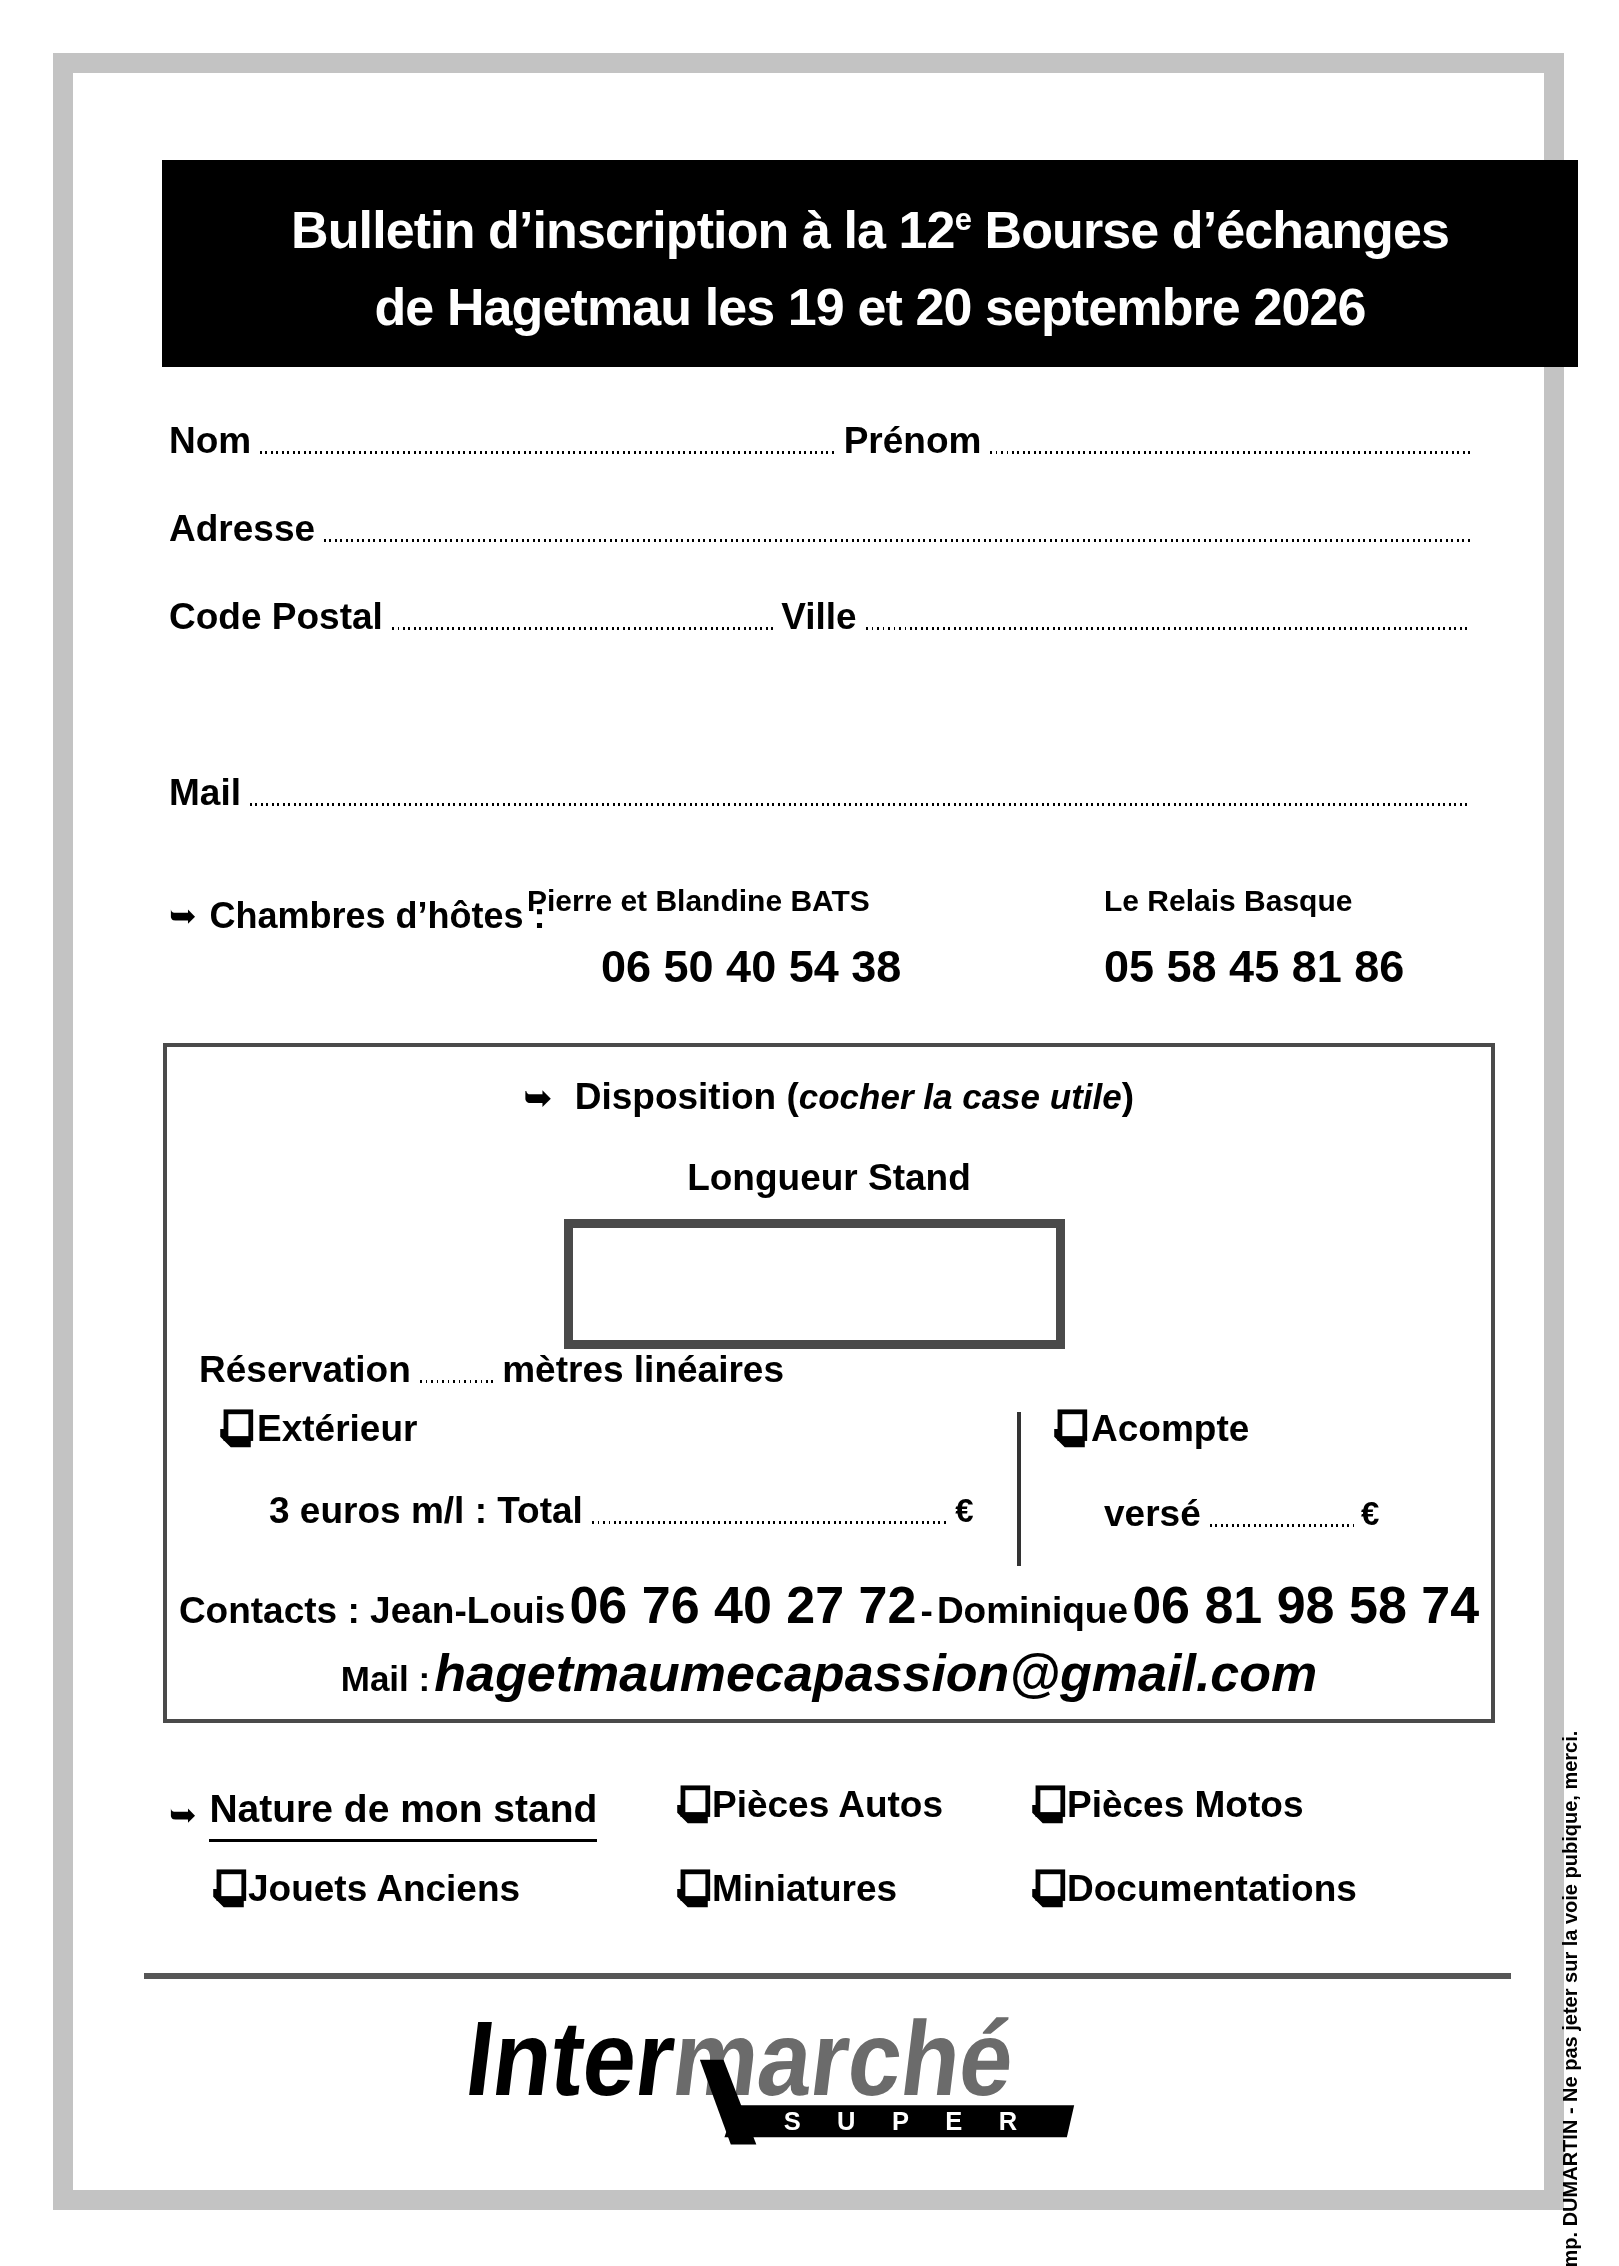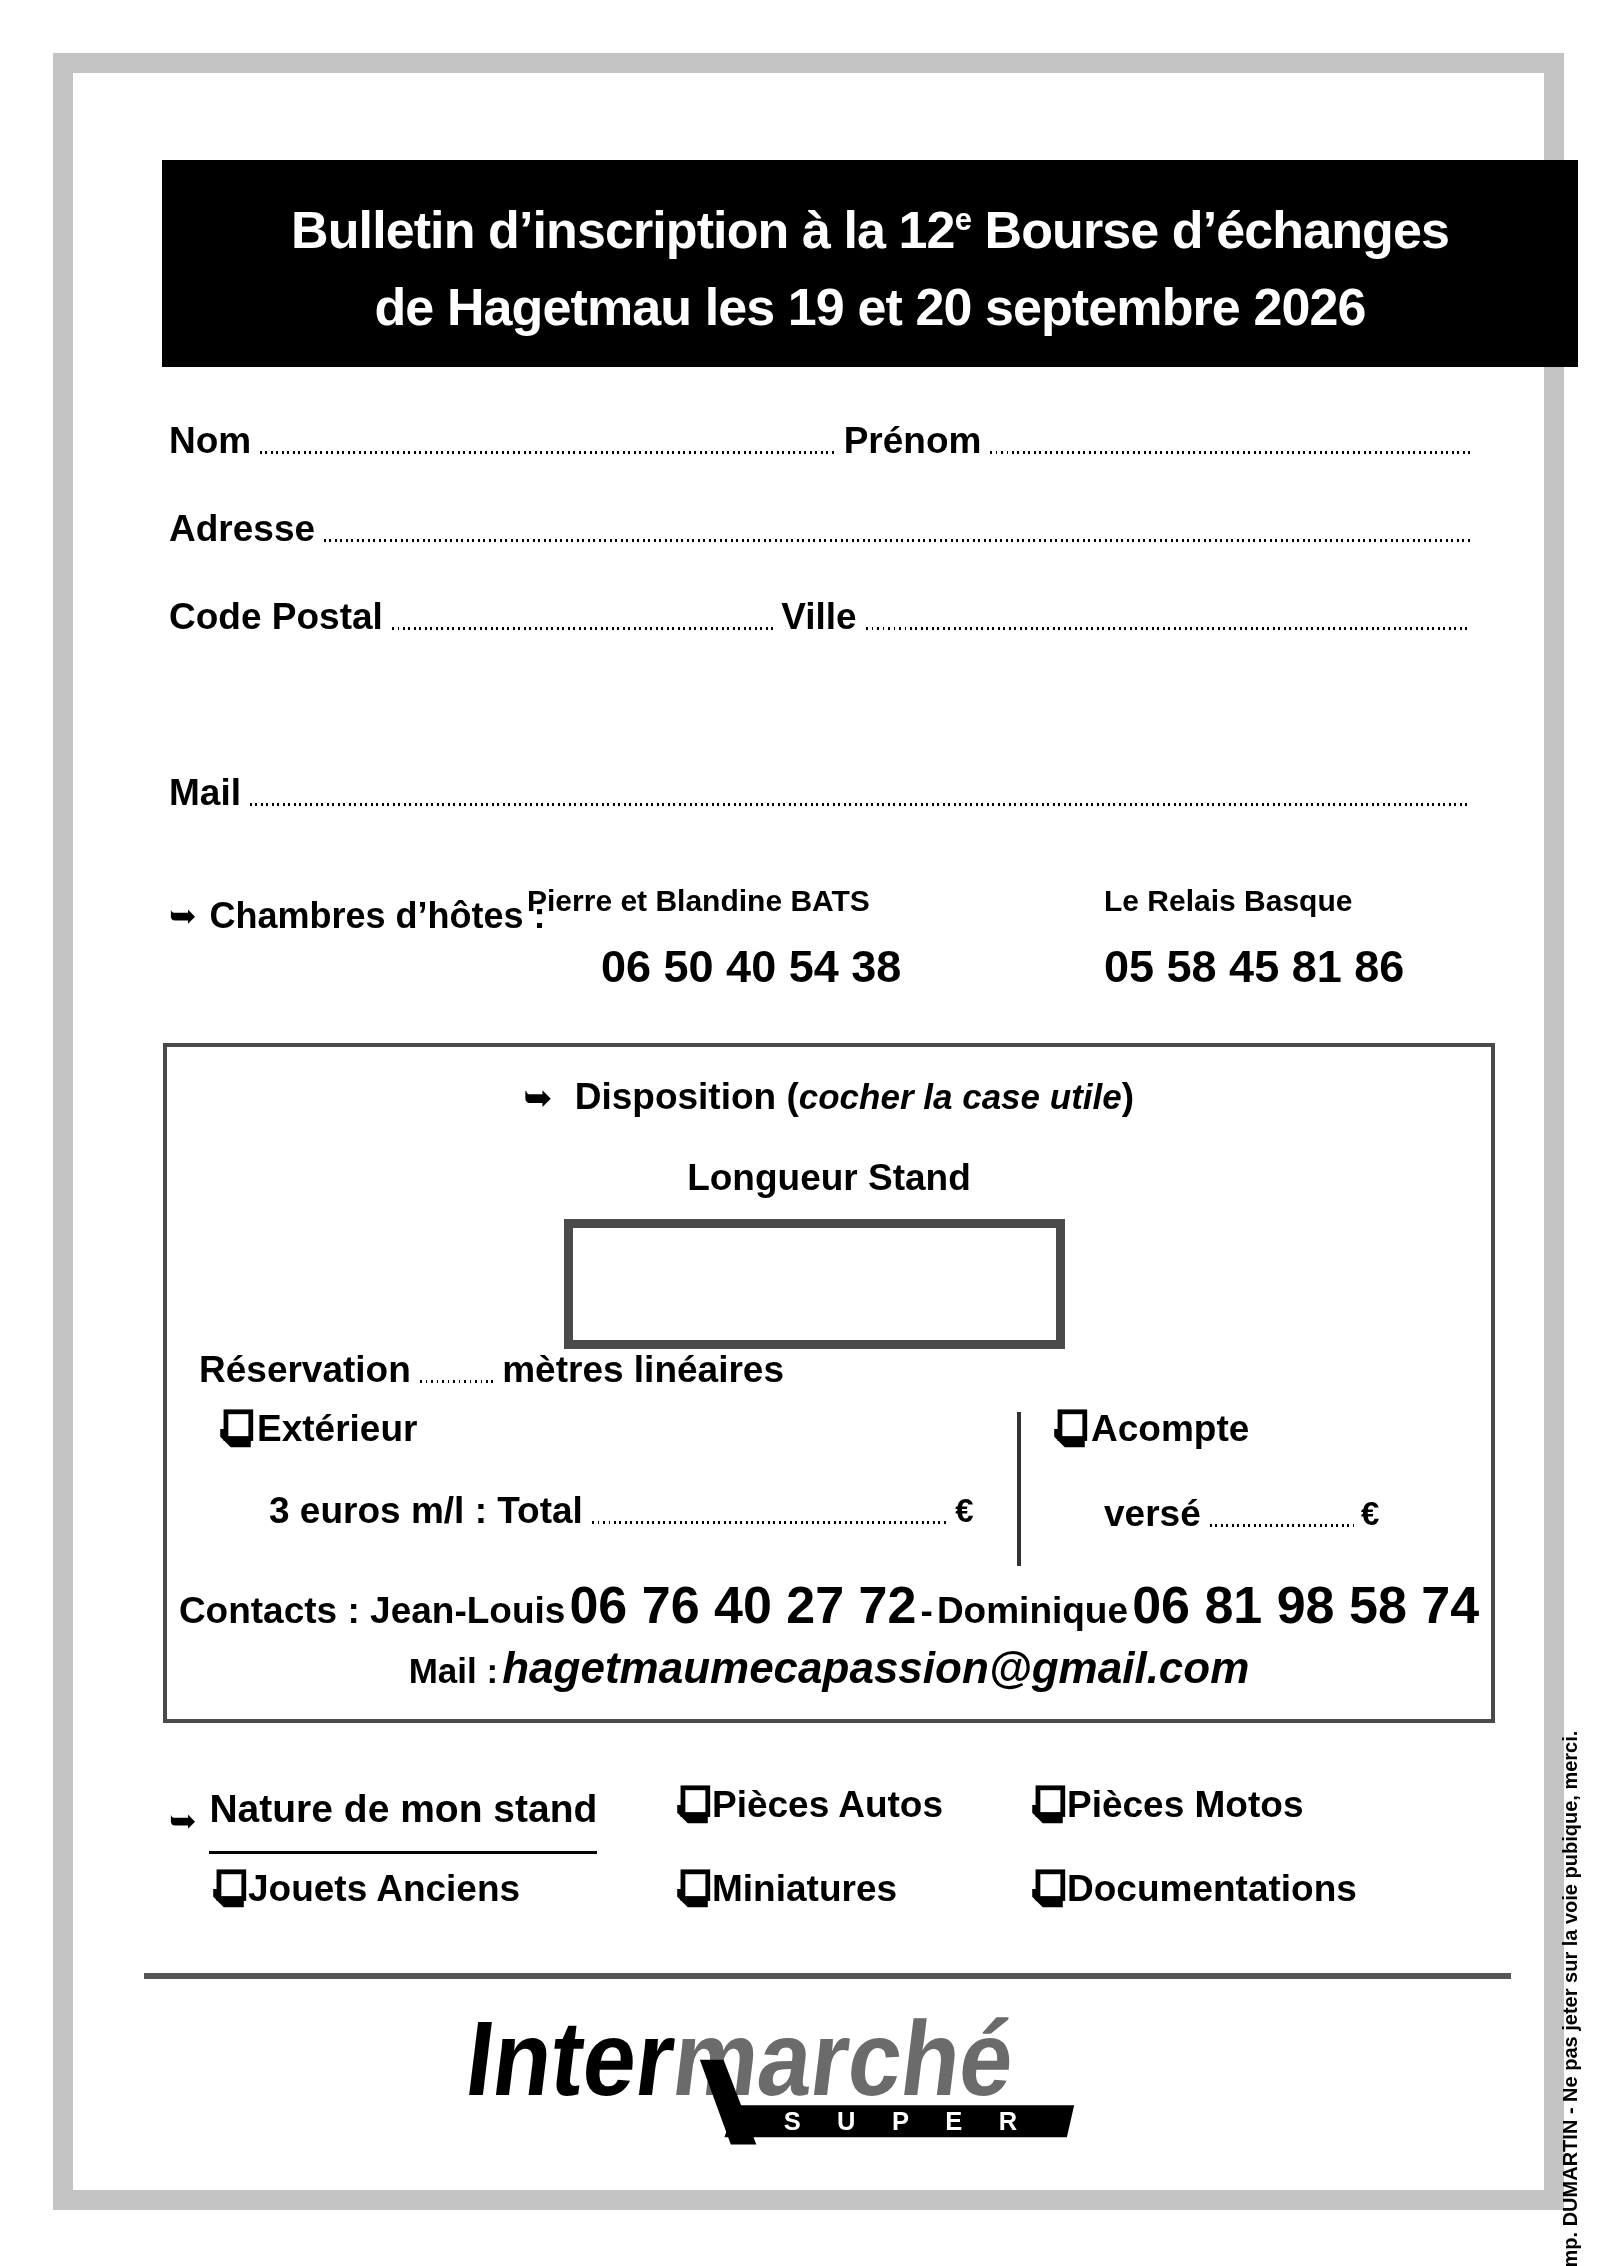--- a/index.html
+++ b/index.html
@@ -43,25 +43,25 @@
   .cb rect{fill:none;stroke:#000;stroke-width:5px;}
   .cb path{fill:#000;}
   .totrow{position:absolute;display:flex;align-items:flex-end;}
   .euro{font-size:33px;font-weight:bold;margin-bottom:1.8px;}
   .vdiv{position:absolute;left:850px;top:365px;width:3.7px;height:154px;background:#333;}
   .contacts{position:absolute;left:0;top:528px;width:100%;text-align:center;white-space:nowrap;}
   .contacts .sm{font-size:37px;font-weight:bold;}
   .contacts .big{font-size:52px;font-weight:bold;}
   .boxmail{position:absolute;left:0;top:596px;width:100%;text-align:center;white-space:nowrap;}
   .boxmail .sm{font-size:35px;font-weight:bold;}
-  .boxmail .addr{font-size:44px;font-weight:bold;font-style:italic;}
+  .boxmail .addr{font-size:52px;font-weight:bold;font-style:italic;}
 
   
   .nature-head{position:absolute;left:169px;top:1787px;display:flex;align-items:center;}
-  .nature-head .txt{font-size:39px;font-weight:bold;border-bottom:3.7px solid #000;padding-bottom:20px;}
+  .nature-head .txt{font-size:39px;font-weight:bold;border-bottom:3.7px solid #000;padding-bottom:8px;}
   .opt{position:absolute;display:flex;align-items:flex-start;gap:1px;}
   .opt .lbl{font-size:37px;font-weight:bold;white-space:nowrap;}
 
   .hr{position:absolute;left:144px;top:1973px;width:1367px;height:6.4px;background:#565656;}
 
   
   .logo-text{position:absolute;left:461px;top:2008px;font-size:106px;font-weight:bold;line-height:101px;
              transform:skewX(-7deg) scaleX(0.9);transform-origin:left bottom;white-space:nowrap;}
   .logo-text .p1{color:#000;}
   .logo-text .p2{color:#6b6b6b;}

